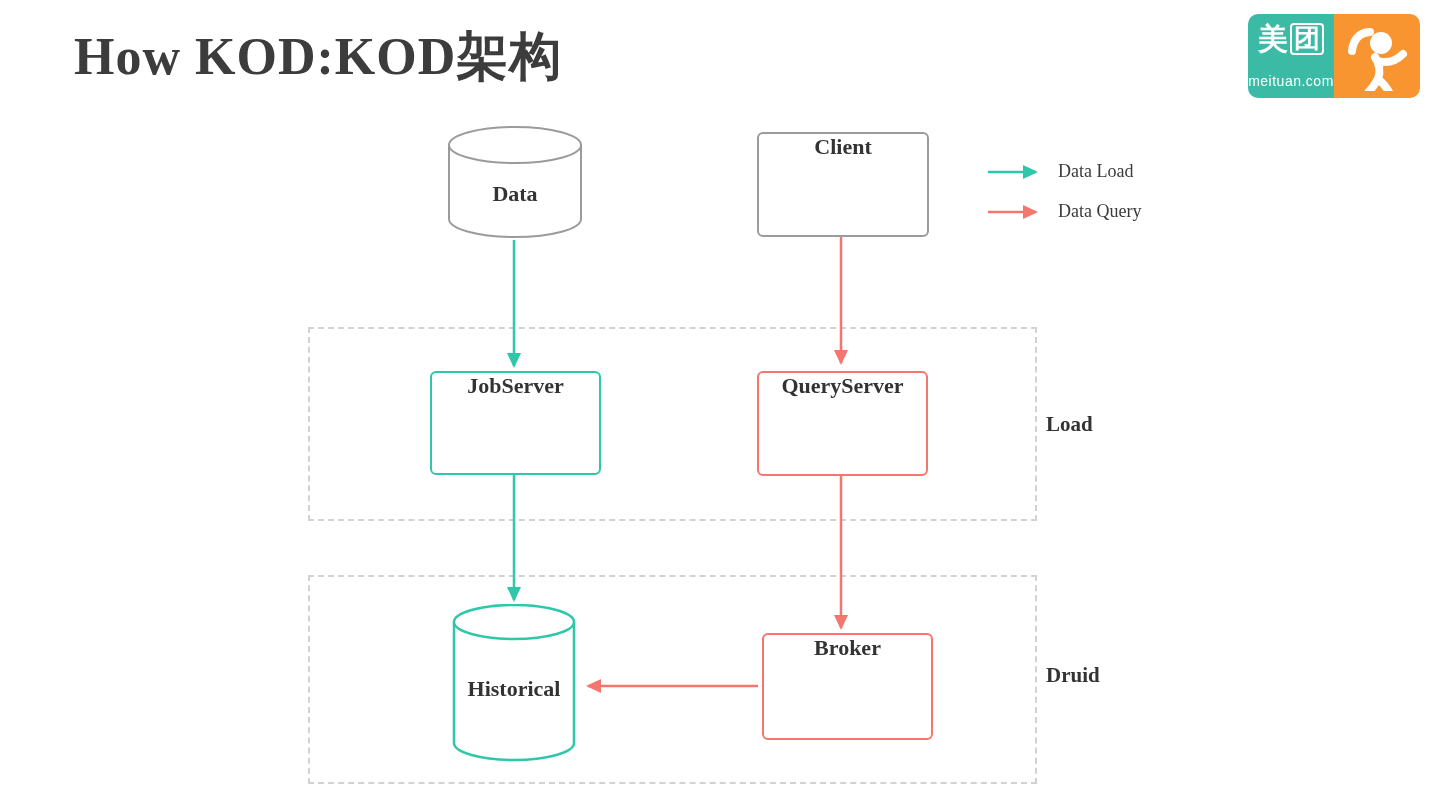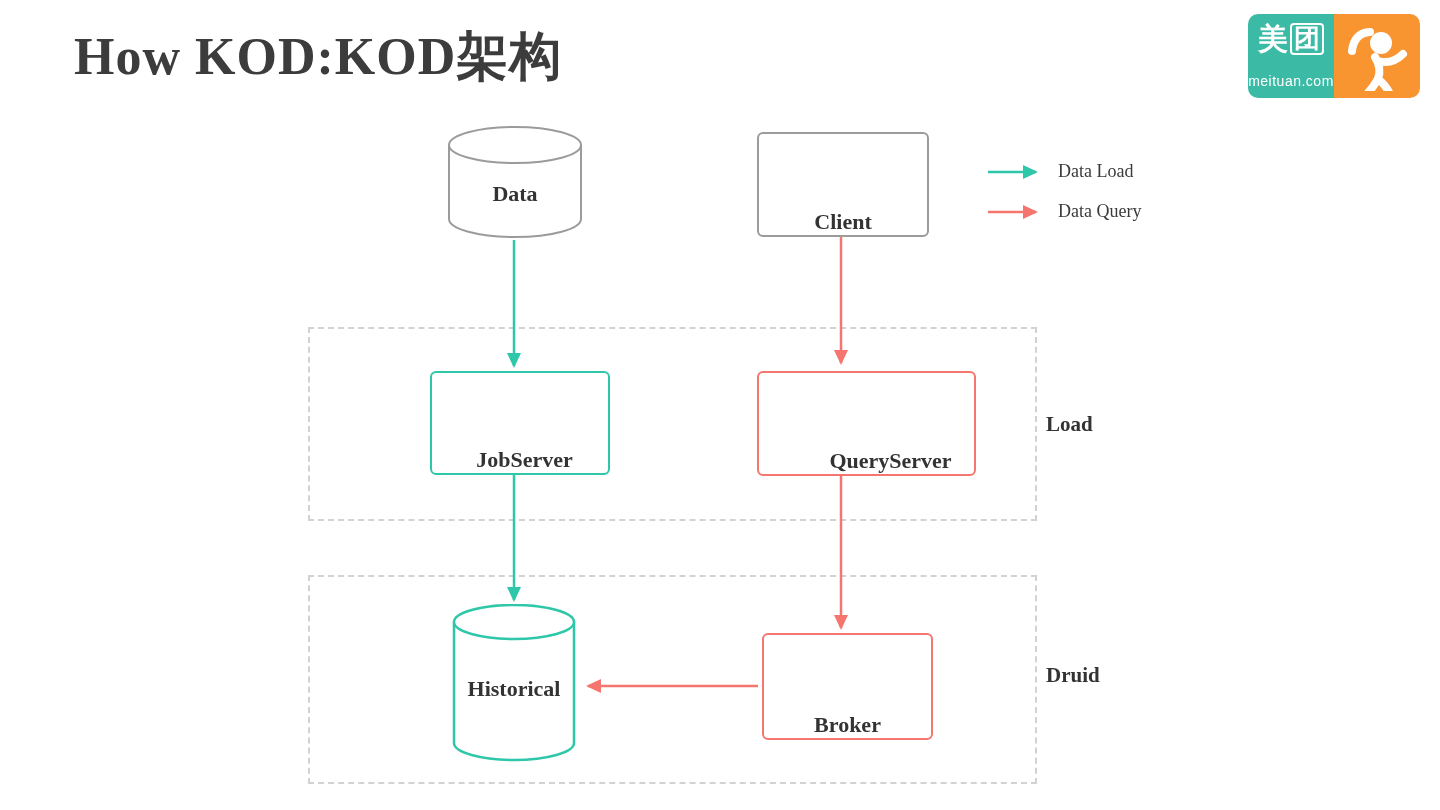--- a/index.html
+++ b/index.html
@@ -21,25 +21,25 @@
   #logo .teal{background:#3bbaa6;border-radius:10px 0 0 10px;}
   #logo .orange{background:#f99530;border-radius:0 10px 10px 0;}
   #logo .brand{color:#fff;font-weight:bold;font-size:30px;line-height:1.05;display:flex;align-items:center;gap:2px;
     font-family:"Liberation Sans","DejaVu Sans",sans-serif;}
   #logo .brand .boxed{border:2px solid #fff;border-radius:4px;padding:0 2px;font-size:26px;}
   #logo .domain{color:#fff;font-size:14px;margin-top:18px;letter-spacing:.5px;
     font-family:"Liberation Sans","DejaVu Sans",sans-serif;}
 
   
   .node{
-    display:flex;align-items:flex-end;justify-content:center;background:#fff;
+    display:flex;align-items:flex-start;justify-content:center;background:#fff;
     border-radius:6px;font-weight:bold;font-size:22px;color:#333;z-index:3;
   }
   .gray-border{border:2px solid #9b9b9b;}
-  .teal-border{border:2px solid #2fc7a9;padding-left:9px;}
+  .teal-border{border:2px solid #2fc7a9;}
   .red-border{border:2px solid #f5766f;}
 
   
   .cyl{z-index:3;}
   .cyl .cyl-label{
     position:absolute;left:0;width:100%;text-align:center;
     font-weight:bold;font-size:22px;color:#333;
   }
 
   
@@ -115,21 +115,21 @@
 </div>
 
 <div class="abs node gray-border" style="left:757px;top:132px;width:168px;height:101px;">
   <span>Client</span>
 </div>
 
 <div class="abs node teal-border" style="left:430px;top:371px;width:167px;height:100px;">
   <span>JobServer</span>
 </div>
 
-<div class="abs node red-border" style="left:757px;top:371px;width:167px;height:101px;padding-left:48px;">
+<div class="abs node red-border" style="left:757px;top:371px;width:167px;height:101px;">
   <span>QueryServer</span>
 </div>
 
 <div class="abs cyl" style="left:452px;top:604px;width:124px;height:158px;">
   <svg width="124" height="158" viewBox="0 0 124 158">
     <path d="M2,18 L2,139 A60,17 0 0 0 122,139 L122,18" fill="#ffffff" stroke="#2fc7a9" stroke-width="2.5"></path>
     <ellipse cx="62" cy="18" rx="60" ry="17" fill="#ffffff" stroke="#2fc7a9" stroke-width="2.5"></ellipse>
   </svg>
   <div class="cyl-label" style="top:72px;">Historical</div>
 </div>

